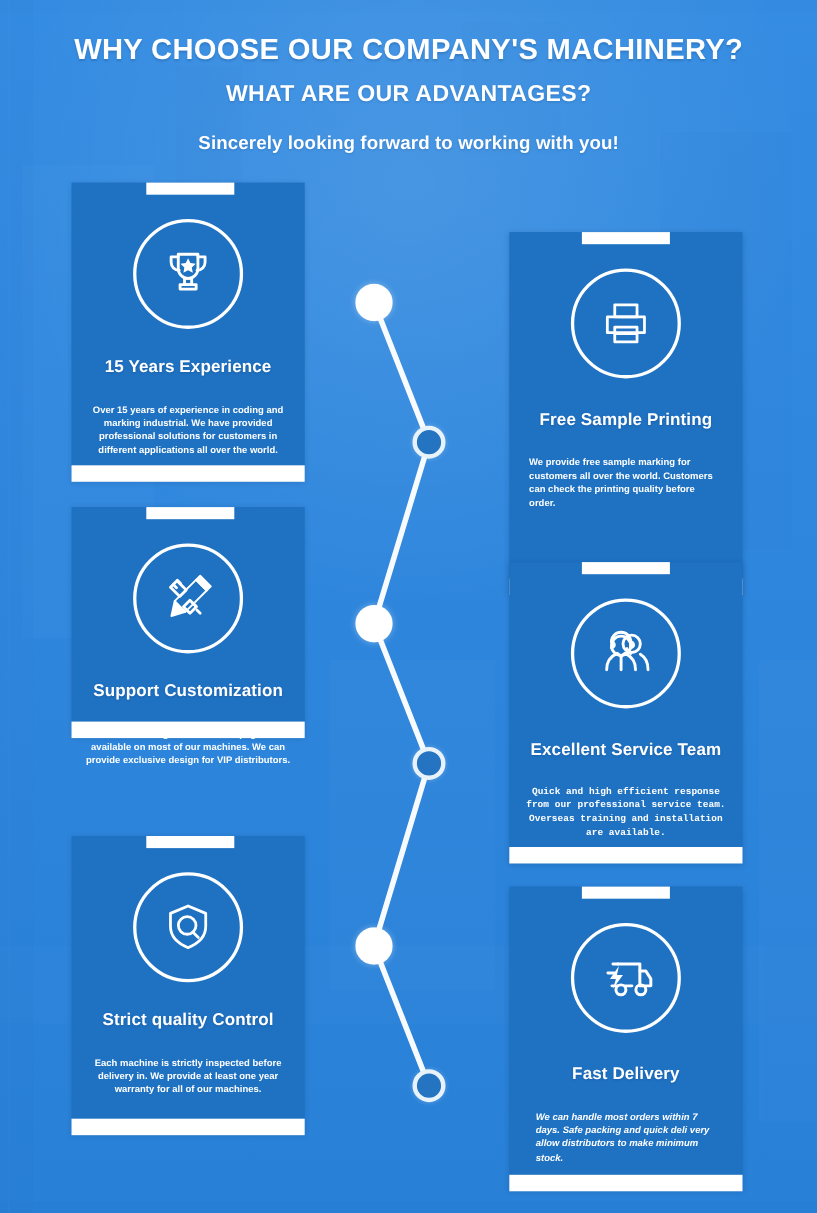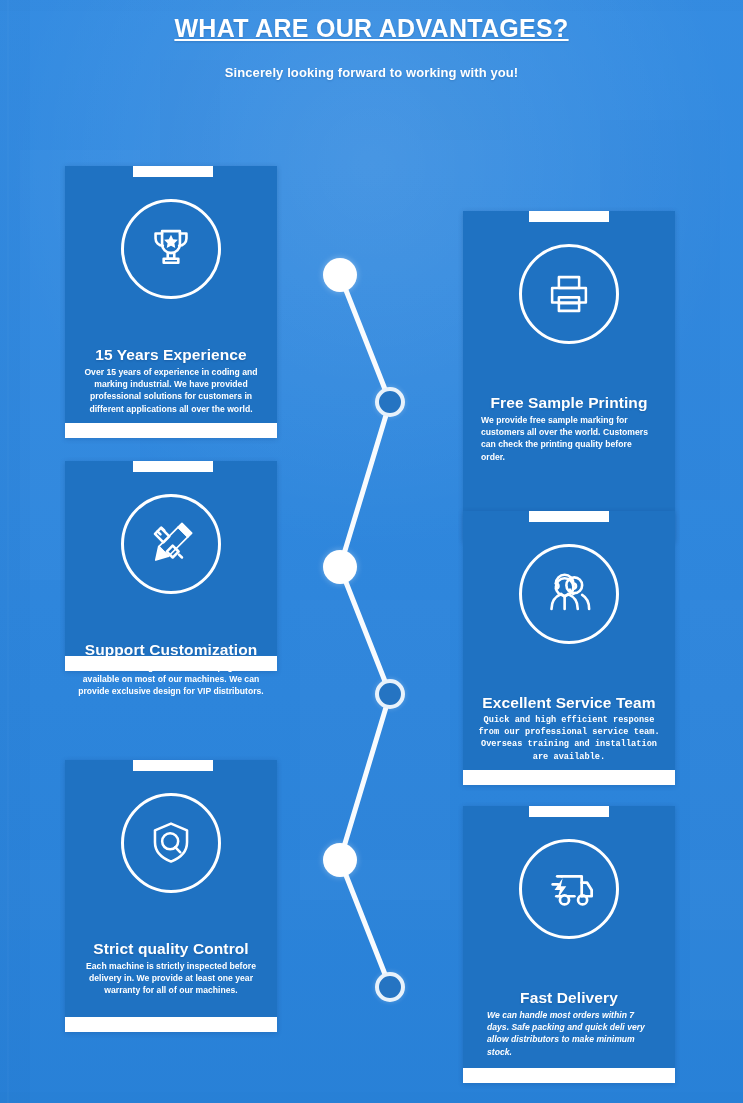--- a/index.html
+++ b/index.html
@@ -47,24 +47,24 @@
     text-align: center;
     z-index: 5;
   }
   .title-line {
     color: #ffffff;
     font-weight: bold;
     letter-spacing: 0.3px;
     text-shadow: 0 1px 2px rgba(10,50,100,0.22);
   }
   .title-1 { font-size: 26.5px; line-height: 1; padding-top: 32px; }
-  .title-2 { font-size: 25px; line-height: 1; padding-top: 16px; text-decoration: underline; }
+  .title-2 { font-size: 21px; line-height: 1; padding-top: 16px; }
   .subtitle {
     color: #ffffff;
-    font-size: 13px;
+    font-size: 17px;
     font-weight: bold;
     padding-top: 24px;
     letter-spacing: 0.1px;
     text-shadow: 0 1px 2px rgba(10,50,100,0.2);
   }
 
   
   .card {
     position: absolute;
     background: #1f72c2;
@@ -96,21 +96,20 @@
   .icon-circle svg { display: block; }
   .card-title {
     position: absolute;
     left: 0; right: 0;
     text-align: center;
     color: #ffffff;
     font-size: 15.5px;
     font-weight: bold;
     letter-spacing: 0.1px;
     text-shadow: 0 1px 2px rgba(8,45,95,0.25);
-    margin-top: 21px;
   }
   .card-body {
     position: absolute;
     color: #ffffff;
     font-size: 8.6px;
     font-weight: bold;
     line-height: 1.42;
     letter-spacing: 0.02px;
   }
   .card-body.center { text-align: center; }
@@ -153,20 +152,21 @@
     <rect x="20" y="150" width="120" height="430" fill="#ffffff" opacity="0.035"></rect>
     <rect x="160" y="60" width="60" height="250" fill="#0f4f96" opacity="0.05"></rect>
     <rect x="300" y="600" width="150" height="300" fill="#ffffff" opacity="0.03"></rect>
     <rect x="600" y="120" width="120" height="380" fill="#0f4f96" opacity="0.045"></rect>
     <rect x="0" y="860" width="743" height="70" fill="#ffffff" opacity="0.025"></rect>
     <rect x="420" y="20" width="90" height="120" fill="#0f4f96" opacity="0.035"></rect>
     <rect x="690" y="600" width="53" height="420" fill="#ffffff" opacity="0.03"></rect>
   </svg>
 
   <div class="header">
+    <div class="title-line title-1">WHY CHOOSE OUR COMPANY'S MACHINERY?</div>
     <div class="title-line title-2">WHAT ARE OUR ADVANTAGES?</div>
     <div class="subtitle">Sincerely looking forward to working with you!</div>
   </div>
 
   <svg id="connector" viewBox="0 0 743 1103">
     <polyline points="340,275 390,402 340,567 390,694 340,860 390,987" fill="none" stroke="#ffffff" stroke-width="5" stroke-linecap="round" stroke-linejoin="round" opacity="0.97"></polyline>
   </svg>
 
   <div class="node node-filled" style="left:323px; top:258px; width:34px; height:34px;"></div>
   <div class="node node-hollow" style="left:375px; top:387px; width:30px; height:30px;"></div>

